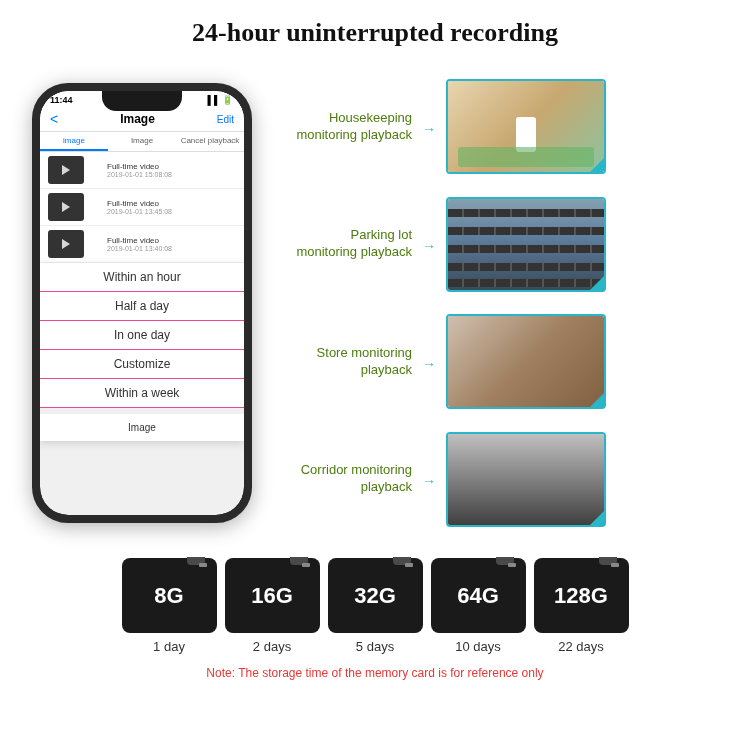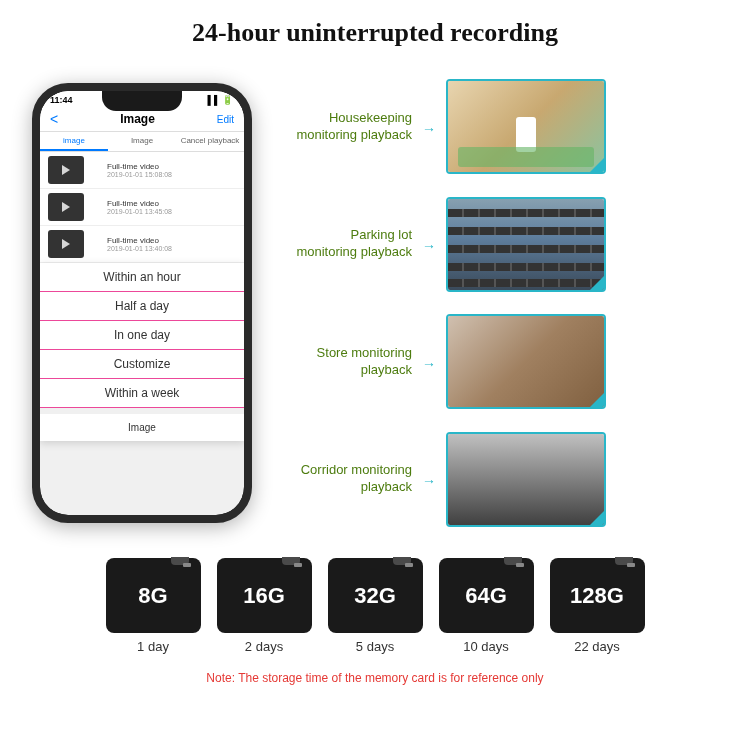--- a/index.html
+++ b/index.html
@@ -266,22 +266,22 @@
     .storage-section {
       display: flex;
       flex-direction: column;
       align-items: center;
       padding: 10px 20px 0;
     }
 
     .storage-cards {
       display: flex;
       justify-content: center;
-      gap: 16px;
-      margin-bottom: 2px;
+      gap: 8px;
+      margin-bottom: 10px;
     }
 
     .storage-card-wrapper {
       display: flex;
       flex-direction: column;
       align-items: center;
       gap: 6px;
     }
 
     .sd-card {
@@ -326,21 +326,21 @@
     .sd-days {
       font-size: 13px;
       color: #333;
       font-weight: normal;
       text-align: center;
     }
 
     .note-text {
       font-size: 12px;
       color: #e53935;
-      margin-top: 15px;
+      margin-top: 2px;
       text-align: center;
     }
   </style>
 </head>
 <body>
 
 <div class="header">
   <h1>24-hour uninterrupted recording</h1>
 </div>
 

